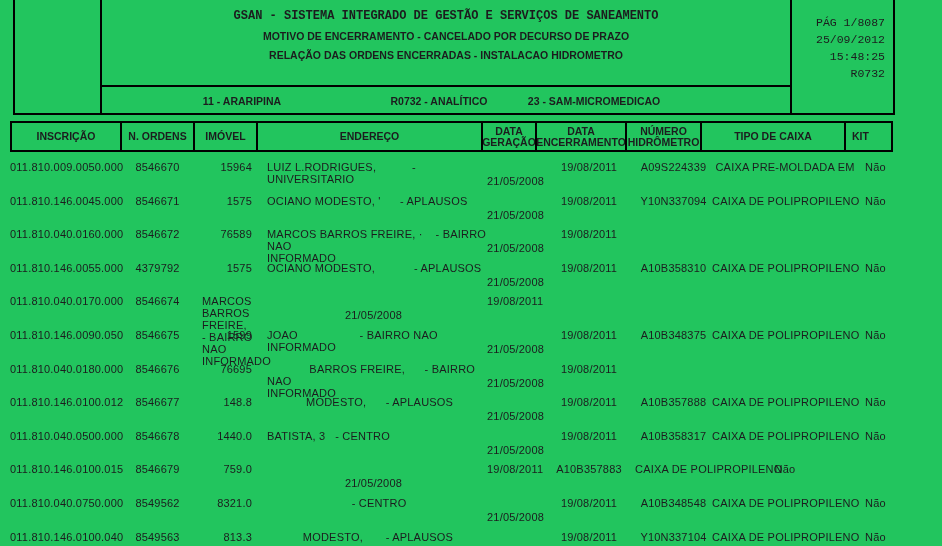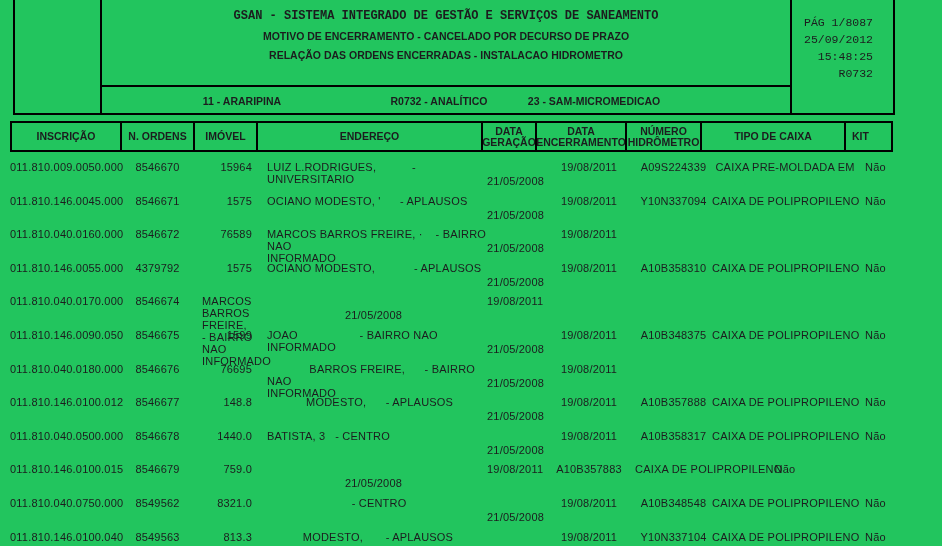--- a/index.html
+++ b/index.html
@@ -53,21 +53,21 @@
   }
   .scope-locality  { left: 140px; }
   .scope-report    { left: 337px; }
   .scope-sector    { left: 492px; }
   .hdr-right-cell {
     position: absolute; right: 0; top: 0; bottom: 0; width: 103px;
     border-left: 2px solid #000;
     font-family: "Liberation Mono", monospace;
     font-size: 11.5px;
     text-align: right;
-    padding: 14px 20px 0 0;
+    padding: 14px 8px 0 0;
     box-sizing: border-box;
     line-height: 17px;
   }
   .hdr-right-cell div { white-space: pre; }
 
   
   .tbl-header {
     position: absolute;
     left: 10px; top: 121px;
     width: 879px; height: 27px;

